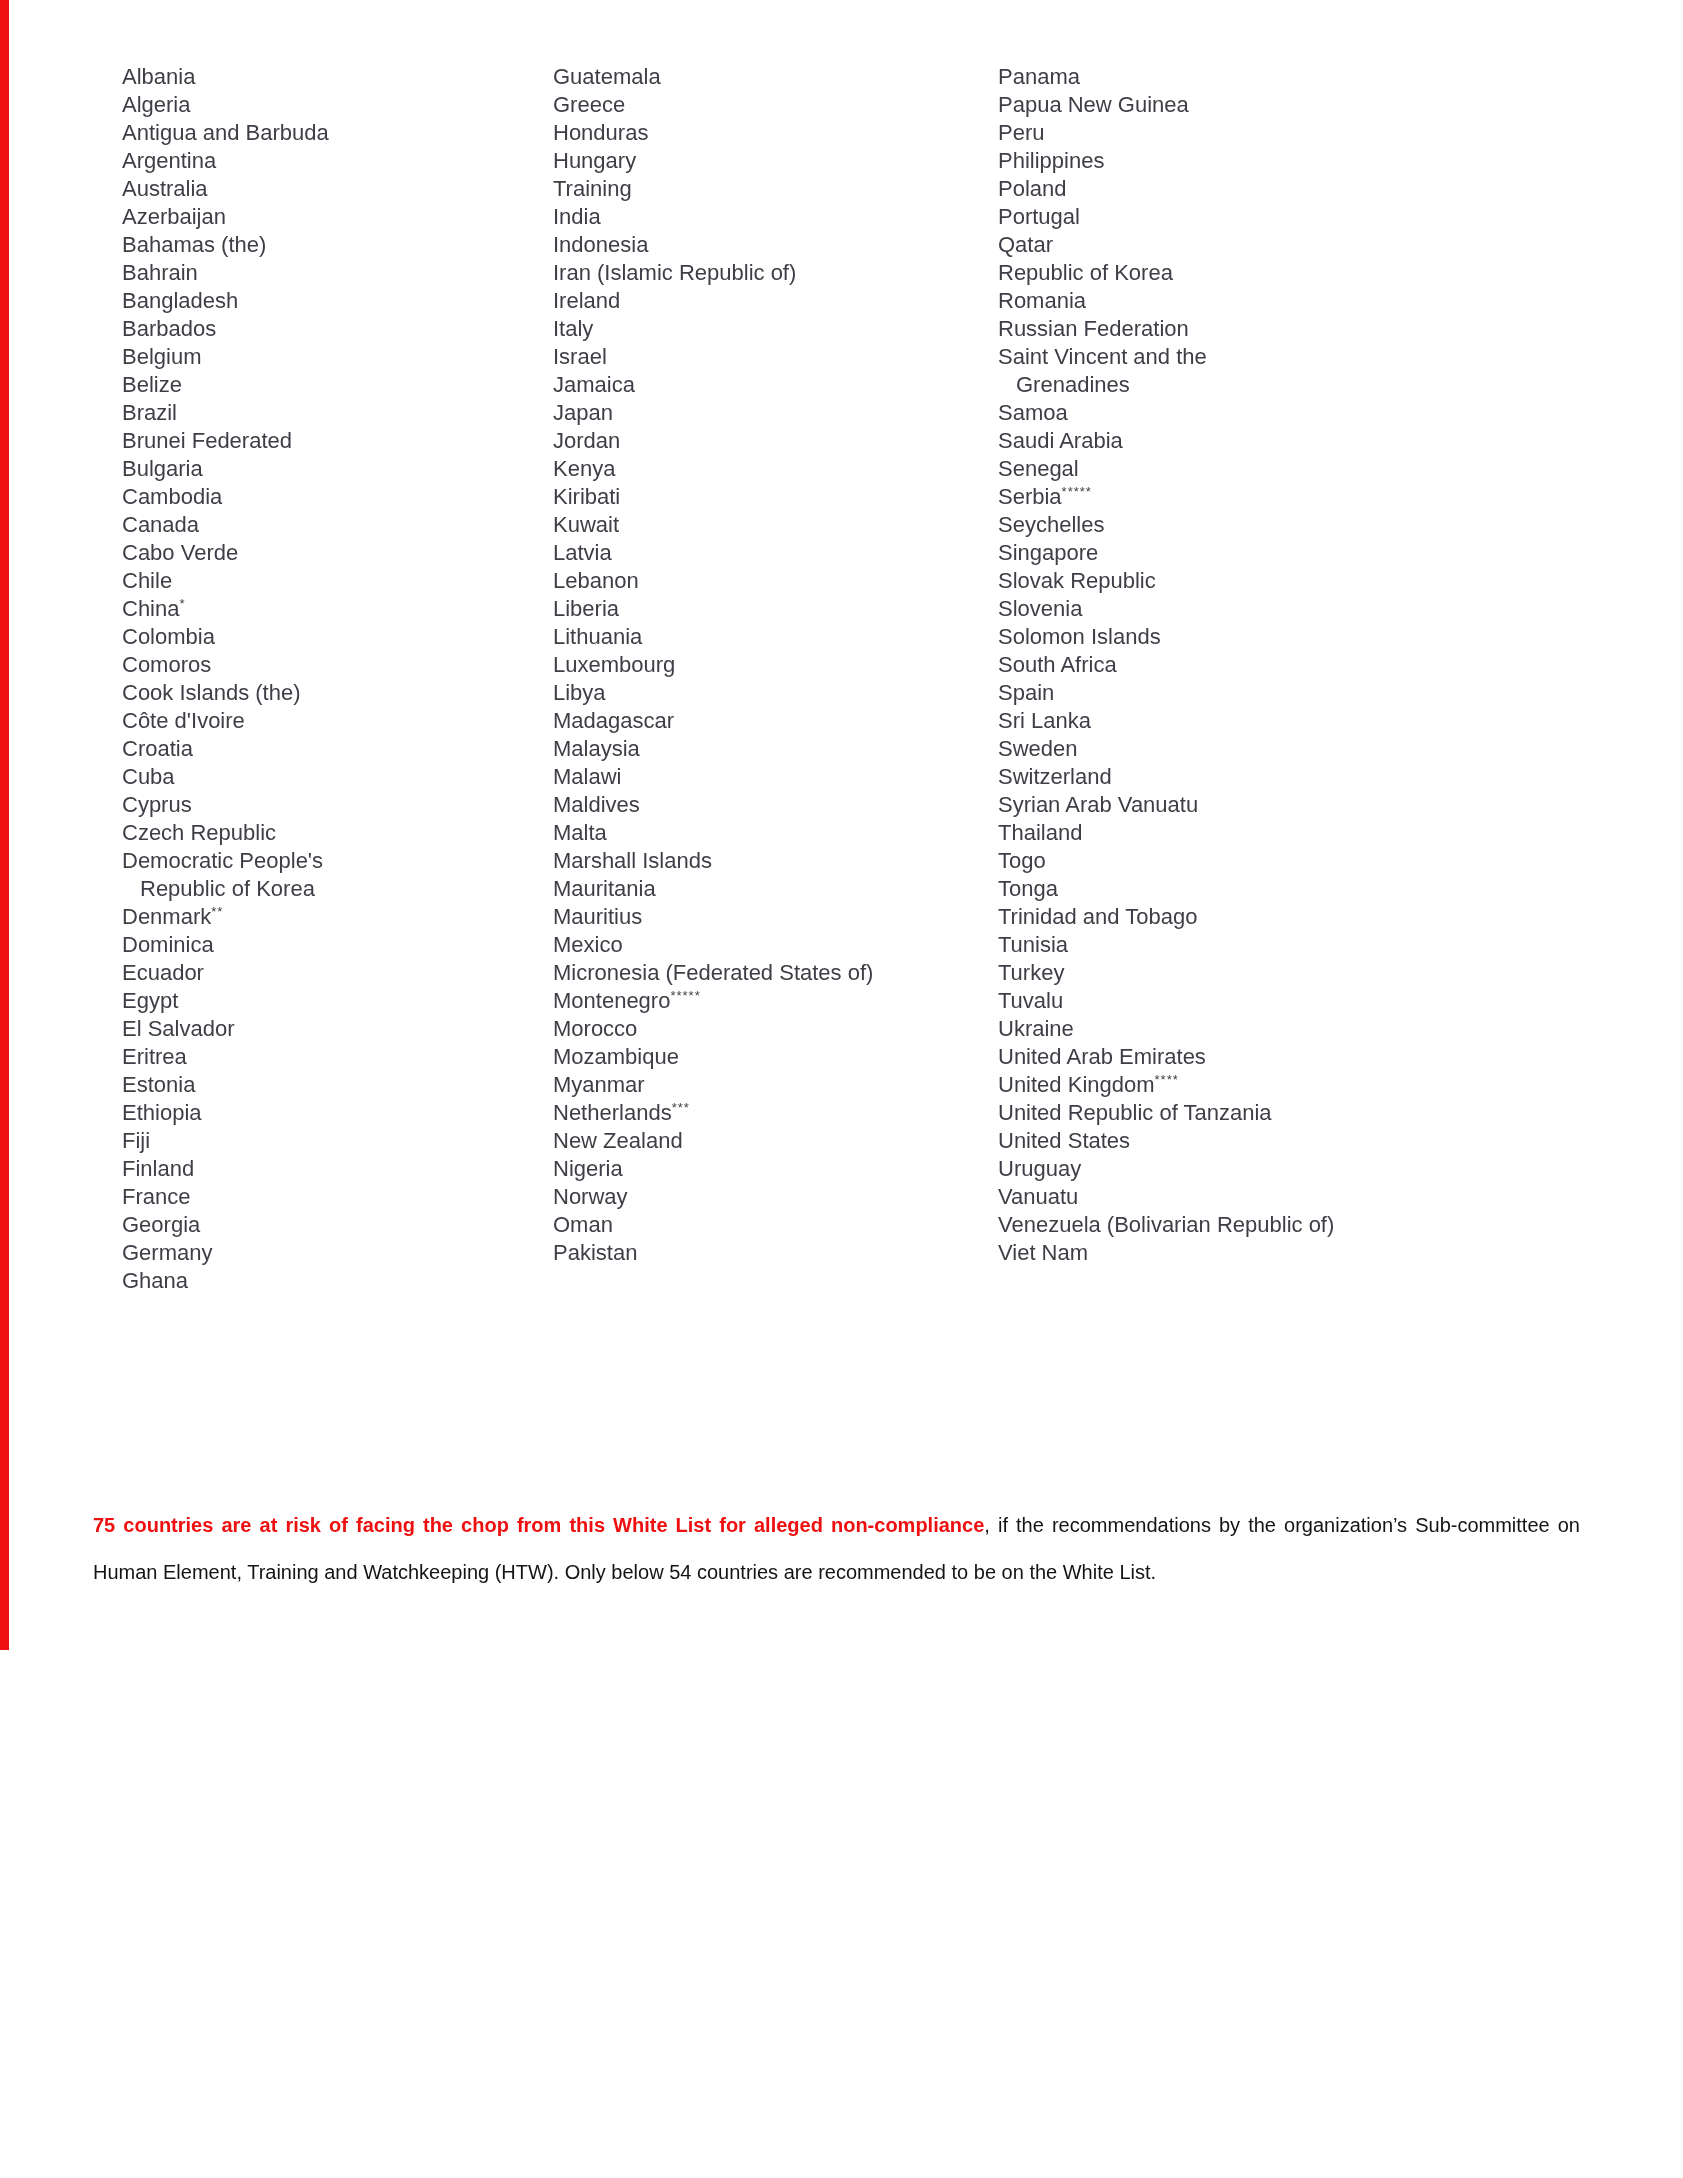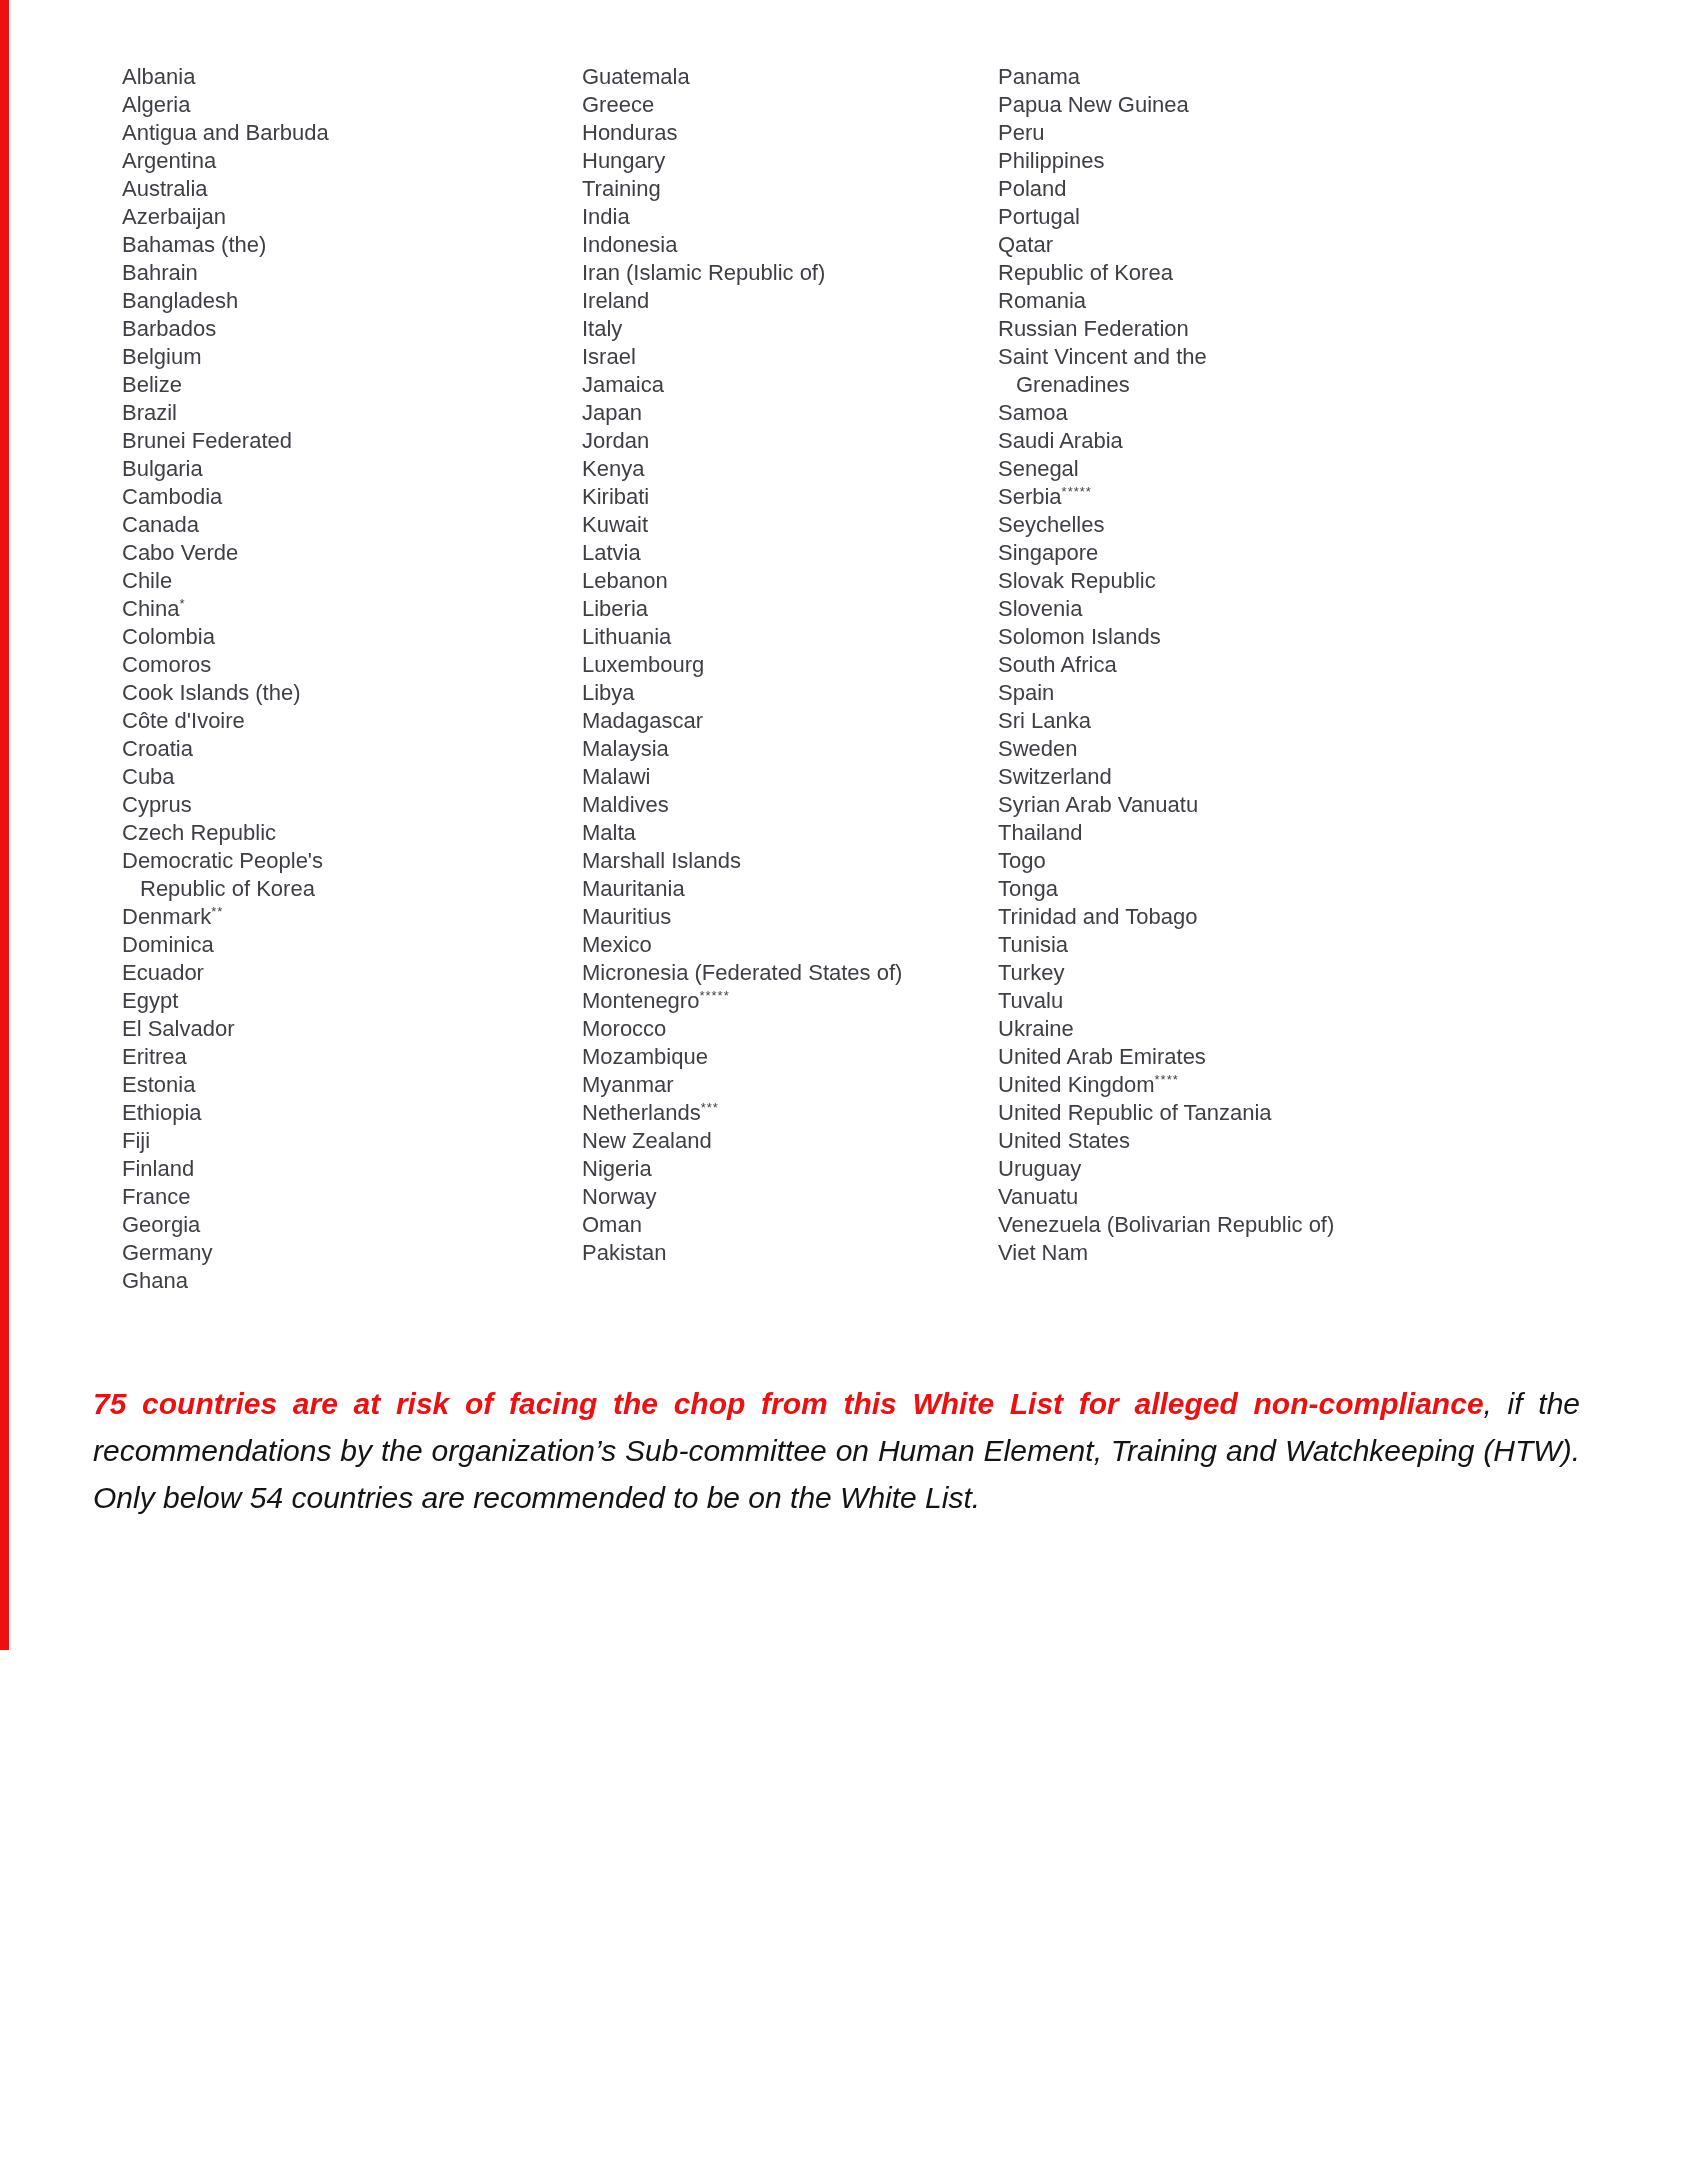--- a/index.html
+++ b/index.html
@@ -12,38 +12,37 @@
   }
   .col{
     position:absolute;
     top:63px;
     font-size:22px;
     line-height:28px;
     color:#3e3e46;
     white-space:nowrap;
   }
   .col1{left:122px;}
-  .col2{left:582px;}
+  .col2{left:553px;}
   .col3{left:998px;}
   .country-line{height:28px;}
   .wrap-indent{padding-left:18px;}
   .country-line sup{
     font-size:13px;
     line-height:0;
     vertical-align:super;
     letter-spacing:1px;
   }
   .note{
     position:absolute;
-    left:93px;top:1350px;width:1487px;
-    font-size:30px;
+    left:93px;top:1482px;width:1487px;
+    font-size:20px;
     line-height:47px;
     text-align:justify;
     color:#141414;
-    font-style:italic;
   }
   .note .red{
     font-weight:bold;
   }
   .redbar-left{
     position:absolute;left:0;top:0;width:9px;height:2127px;
   }
   .redbar-bottom{
     position:absolute;left:87px;top:2164px;width:1596px;height:10px;
   }

